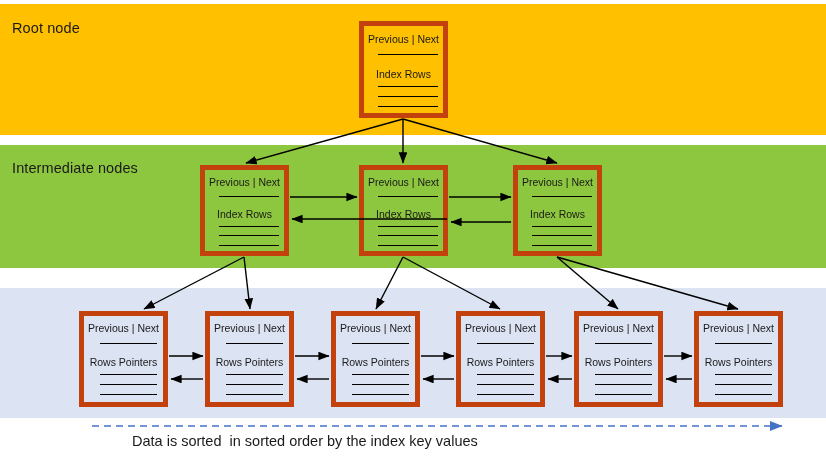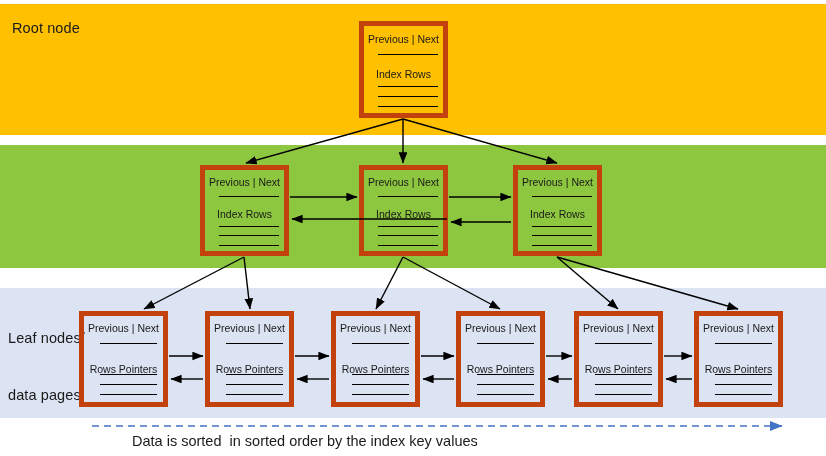--- a/index.html
+++ b/index.html
@@ -113,21 +113,21 @@
   .int-2 { left: 359px; }
   .int-3 { left: 513px; }
 
   
   .node-leaf {
     top: 311px;
     width: 89px;
     height: 96px;
   }
   .node-leaf .hdr { top: 6px; }
-  .node-leaf .mid { top: 40px; margin-top: 7px; }
+  .node-leaf .mid { top: 40px; }
   .leaf-1 { left: 79px; }
   .leaf-2 { left: 205px; }
   .leaf-3 { left: 331px; }
   .leaf-4 { left: 456px; }
   .leaf-5 { left: 574px; }
   .leaf-6 { left: 694px; }
 
   
   #wires {
     position: absolute;
@@ -154,25 +154,22 @@
 <body>
 
 <div id="stage">
 
   <div class="band band-root"></div>
   <div class="band band-intermediate"></div>
   <div class="band band-leaf"></div>
 
   <div class="band-label label-root">Root node</div>
 
-
-  <div class="band-label label-leaf">
-    <div>Leaf nodes/</div>
-    <div>data pages</div>
-  </div>
+  <div class="band-label label-intermediate">Intermediate nodes</div>
+
 
   <div class="node node-root">
     <div class="hdr">Previous | Next</div>
     <div class="rule" style="left:14px; width:60px; top:28px;"></div>
     <div class="mid">Index Rows</div>
     <div class="rule" style="left:14px; width:60px; top:60px;"></div>
     <div class="rule" style="left:14px; width:60px; top:70px;"></div>
     <div class="rule" style="left:14px; width:60px; top:80px;"></div>
   </div>
 

